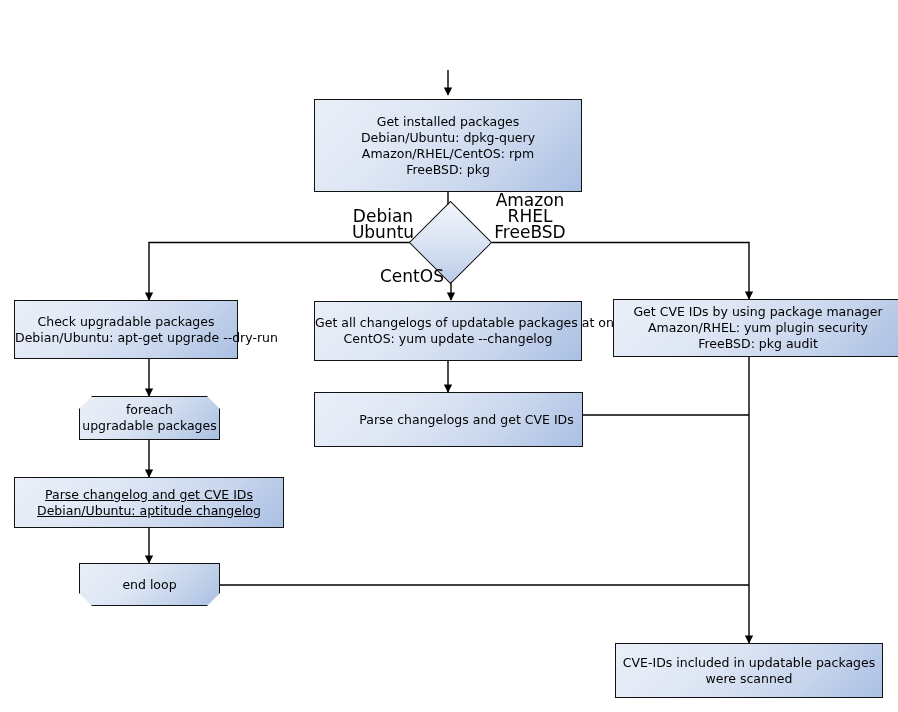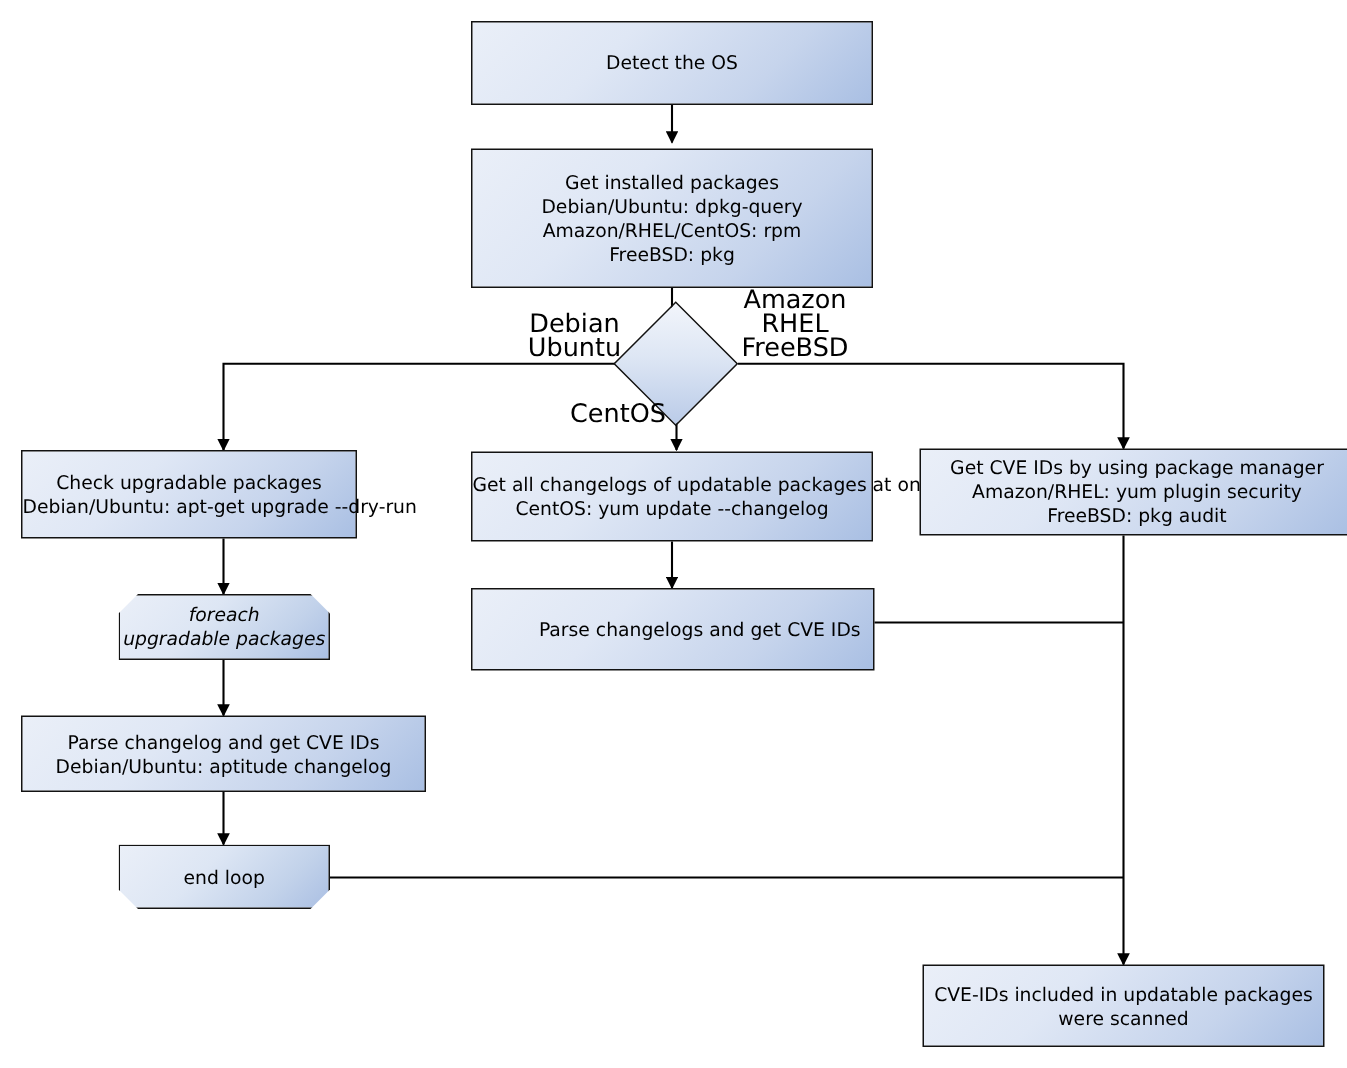--- a/index.html
+++ b/index.html
@@ -51,21 +51,20 @@
   .diamond {
     border: 1.4px solid #121212;
     background: linear-gradient(135deg, #f2f5fb 0%, #dde6f4 45%, #bacbe8 100%);
     transform: rotate(45deg);
   }
   
   .loop-start {
     border: 1.4px solid #121212;
     background: linear-gradient(135deg, #eaeff8 0%, #dde6f4 40%, #c2d2ea 75%, #aabfe3 100%);
     clip-path: polygon(13px 0, calc(100% - 13px) 0, 100% 13px, 100% 100%, 0 100%, 0 13px);
-    font-style: italic;
   }
   
   .loop-end {
     border: 1.4px solid #121212;
     background: linear-gradient(135deg, #eaeff8 0%, #dde6f4 40%, #c2d2ea 75%, #aabfe3 100%);
     clip-path: polygon(0 0, 100% 0, 100% calc(100% - 13px), calc(100% - 13px) 100%, 13px 100%, 0 calc(100% - 13px));
   }
   
   .overflow-text .lbl {
     overflow: visible;
@@ -112,23 +111,20 @@
       <path d="M 448 361 L 448 392" marker-end="url(#arrow)"></path>
 
       <path d="M 583 415 L 749 415"></path>
 
       <path d="M 220 585 L 749 585"></path>
 
       <path d="M 749 357 L 749 643" marker-end="url(#arrow)"></path>
     </g>
   </svg>
 
-  <div class="node box" style="left:314px; top:14px; width:268px; height:56px;">
-    <span class="lbl">Detect the OS</span>
-  </div>
 
   <div class="node box" style="left:314px; top:99px; width:268px; height:93px;">
     <span class="lbl">Get installed packages<br>Debian/Ubuntu: dpkg-query<br>Amazon/RHEL/CentOS: rpm<br>FreeBSD: pkg</span>
   </div>
 
   <div class="node diamond" style="left:421px; top:213px; width:59px; height:59px;">
     <span class="lbl" style="transform: rotate(-45deg);"></span>
   </div>
 
   <div class="edge-label" style="left:347px; top:208px; width:72px; text-align:center;">
@@ -150,21 +146,21 @@
   </div>
 
   <div class="node box" style="left:613px; top:299px; width:290px; height:58px;">
     <span class="lbl">Get CVE IDs by using package manager<br>Amazon/RHEL: yum plugin security<br>FreeBSD: pkg audit</span>
   </div>
 
   <div class="node loop-start" style="left:79px; top:396px; width:141px; height:44px;">
     <span class="lbl">foreach<br>upgradable  packages</span>
   </div>
 
-  <div class="node box" style="left:14px; top:477px; width:270px; height:51px;">
+  <div class="node box" style="left:14px; top:477px; width:270px; height:51px;text-decoration:underline;">
     <span class="lbl">Parse changelog and get  CVE IDs<br>Debian/Ubuntu: aptitude changelog</span>
   </div>
 
   <div class="node box" style="left:314px; top:392px; width:269px; height:55px;padding-left:36px;">
     <span class="lbl">Parse changelogs and get CVE IDs</span>
   </div>
 
   <div class="node loop-end" style="left:79px; top:563px; width:141px; height:43px;">
     <span class="lbl">end loop</span>
   </div>

